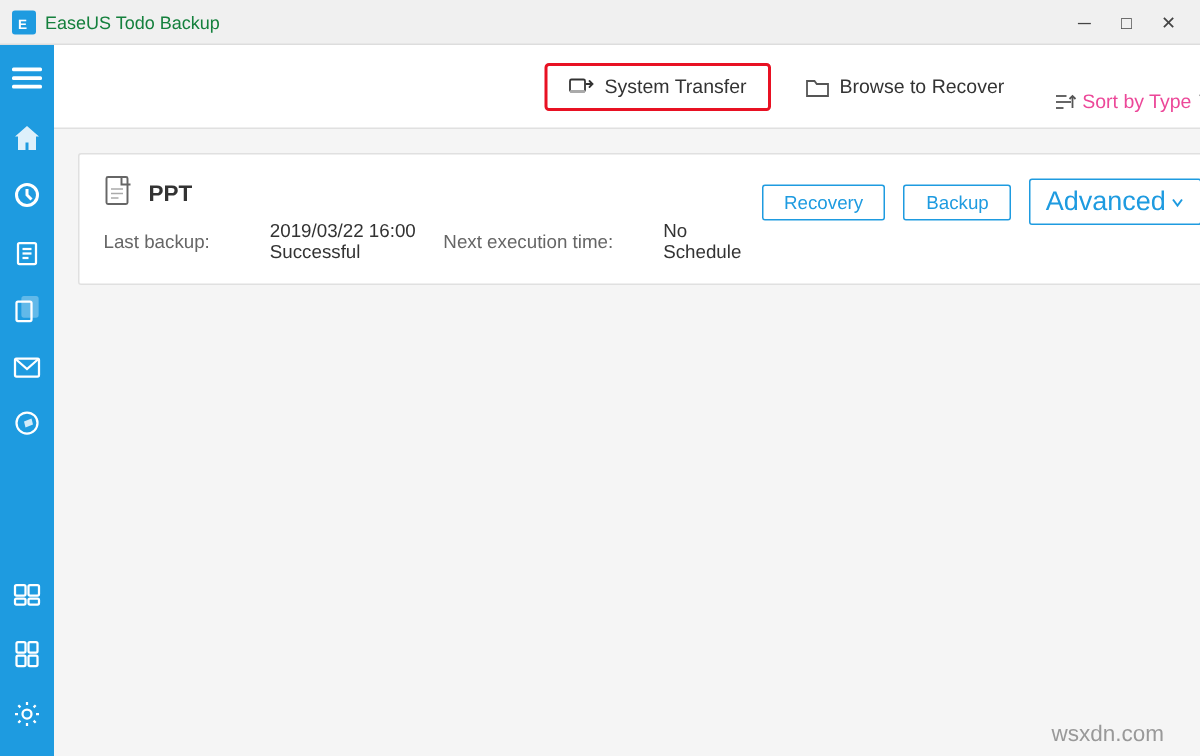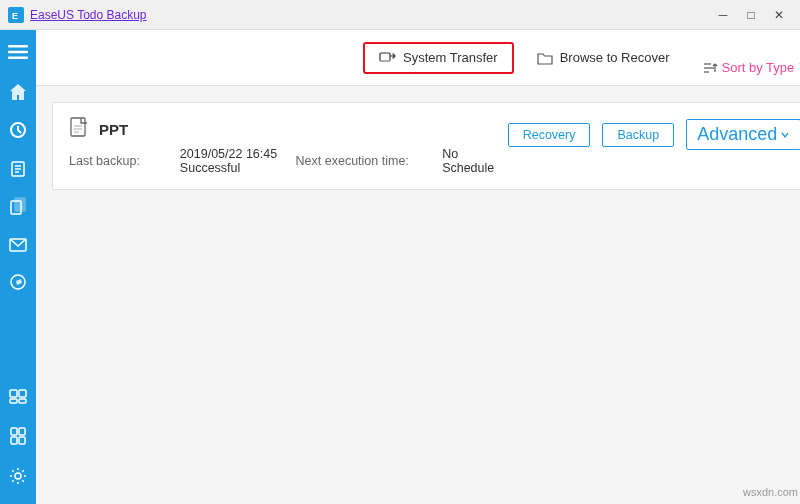--- a/index.html
+++ b/index.html
@@ -28,23 +28,22 @@
       margin-right: 6px;
       background: #1e9be0;
       border-radius: 2px;
       display: flex; align-items: center; justify-content: center;
       color: #fff;
       font-size: 10px;
       font-weight: bold;
     }
     .title-bar-text {
       font-size: 12px;
-      color: #6d28d9;
+      color: #15803d;
       flex: 1;
-      text-decoration: underline;
     }
     .title-bar-controls {
       display: flex;
       gap: 2px;
     }
     .title-bar-btn {
       width: 26px;
       height: 20px;
       border: none;
       background: transparent;
@@ -231,22 +230,22 @@
     .backup-title-row {
       display: flex;
       align-items: center;
       gap: 8px;
     }
 
     
     .watermark {
       position: fixed;
       bottom: 6px;
-      right: 2px;
-      font-size: 11px;
+      right: 24px;
+      font-size: 15px;
       color: #999;
     }
   </style>
 </head>
 <body>
 
 <div class="title-bar">
   <div class="title-bar-icon">
     <svg width="14" height="14" viewBox="0 0 14 14" fill="none">
       <rect width="14" height="14" rx="2" fill="#1e9be0"></rect>
@@ -395,21 +394,21 @@
                 <line x1="5" y1="9" x2="13" y2="9" stroke="#aaa" stroke-width="1"></line>
                 <line x1="5" y1="12" x2="13" y2="12" stroke="#aaa" stroke-width="1"></line>
                 <line x1="5" y1="15" x2="10" y2="15" stroke="#aaa" stroke-width="1"></line>
               </svg>
               <span class="backup-card-title">PPT</span>
             </div>
 
             <div class="backup-card-meta">
               <div class="backup-card-row">
                 <span class="meta-label">Last backup:</span>
-                <span class="meta-value">2019/05/22 16:45 Successful</span>
+                <span class="meta-value">2019/03/22 16:00 Successful</span>
               </div>
               <div class="backup-card-row">
                 <span class="meta-label">Next execution time:</span>
                 <span class="meta-value">No Schedule</span>
               </div>
             </div>
           </div>
 
           <div class="backup-card-actions">
             <button class="action-btn">Recovery</button>

